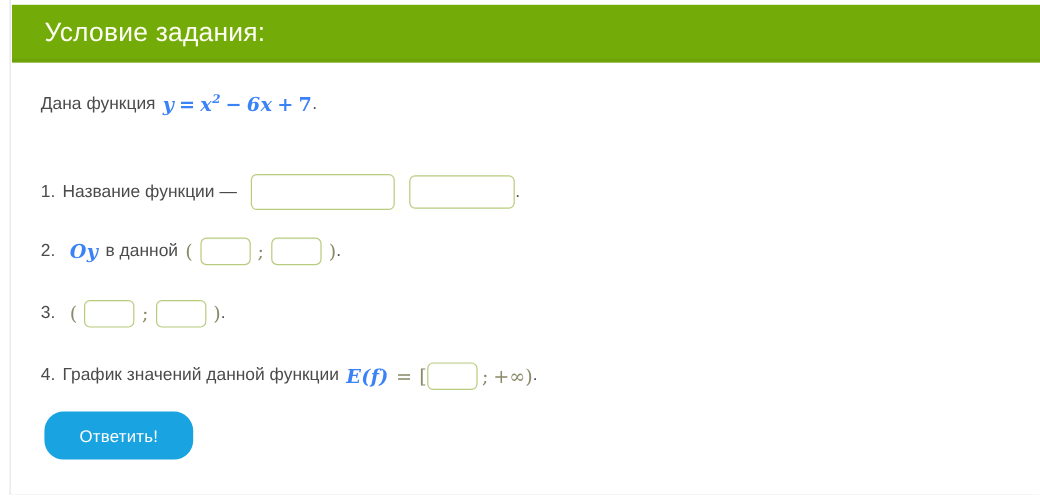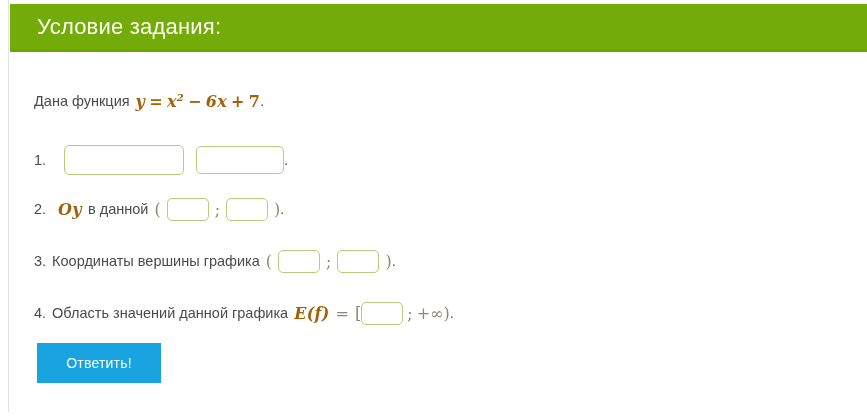--- a/index.html
+++ b/index.html
@@ -73,34 +73,34 @@
   .line {
     position: absolute;
     left: 25px;
     display: flex;
     align-items: center;
     font-size: 14.5px;
     color: #4b4b4b;
     white-space: nowrap;
     line-height: 1;
   }
-  .line.l0 { top: 38px; }
+  .line.l0 { top: 24px; }
   .line.l1 { top: 90px; }
   .line.l2 { top: 143px; }
   .line.l3 { top: 195px; }
   .line.l4 { top: 247px; }
 
   .txt { display: inline-block; }
 
   
   .math {
     font-family: "DejaVu Serif", "Liberation Serif", serif;
     font-style: italic;
     font-weight: bold;
-    color: #a16207;
+    color: #3b82f6;
     font-size: 16px;
     letter-spacing: 0.3px;
   }
   .math .op {
     font-style: normal;
     font-weight: bold;
   }
   .math sup {
     font-size: 0.62em;
     vertical-align: super;
@@ -145,21 +145,21 @@
 
   
   .submit-btn {
     position: absolute;
     left: 28px;
     top: 288px;
     width: 124px;
     height: 40px;
     background: #19a3e1;
     border: none;
-    border-radius: 0;
+    border-radius: 16px;
     color: #ffffff;
     font-family: "Liberation Sans", sans-serif;
     font-size: 14px;
     cursor: pointer;
     letter-spacing: 0.2px;
   }
 </style>
 </head>
 <body>
 
@@ -176,20 +176,21 @@
     <div class="line l0">
       <span class="txt">Дана функция</span>
       <span class="sp4"></span>
       <span class="math"><span>y</span><span class="sp2"></span><span class="op">=</span><span class="sp2"></span><span>x</span><sup>2</sup><span class="sp2"></span><span class="op">−</span><span class="sp2"></span><span>6x</span><span class="sp2"></span><span class="op">+</span><span class="sp2"></span><span class="op">7</span></span>
         <span class="txt">.</span>
     </div>
 
     <div class="line l1">
       <span class="txt">1.</span>
       <span class="sp4"></span>
+      <span class="txt">Название функции —</span>
       <span class="sp4"></span>
         <span class="sp4"></span>
       <input class="inp inp-wide" type="text" value="" style="">
       <span class="sp4"></span>
         <span class="sp4"></span>
       <input class="inp inp-mid" type="text" value="" style="">
       <span class="txt">.</span>
     </div>
 
     <div class="line l2">
@@ -208,38 +209,37 @@
       <span class="sp4"></span>
       <input class="inp inp-small" type="text" value="" style="">
       <span class="sp4"></span>
       <span class="math-dark">)</span>
         <span class="txt">.</span>
     </div>
 
     <div class="line l3">
       <span class="txt">3.</span>
       <span class="sp4"></span>
-      <span class="txt">Координаты вершины графика</span>
       <span class="sp4"></span>
       <span class="math-dark">(</span>
       <span class="sp4"></span>
       <input class="inp inp-small" type="text" value="" style="">
       <span class="sp4"></span>
       <span class="math-dark">;</span>
       <span class="sp4"></span>
       <input class="inp inp-small" type="text" value="" style="">
       <span class="sp4"></span>
       <span class="math-dark">)</span>
         <span class="txt">.</span>
     </div>
 
     <div class="line l4">
       <span class="txt">4.</span>
       <span class="sp4"></span>
-      <span class="txt">Область значений данной графика</span>
+      <span class="txt">График значений данной функции</span>
       <span class="sp4"></span>
       <span class="math">E(f)</span>
       <span class="sp4"></span>
       <span class="math-dark">=</span>
       <span class="sp4"></span>
       <span class="math-dark">[</span>
       <input class="inp inp-small" type="text" value="" style="">
       <span class="sp2"></span>
       <span class="math-dark">;</span>
       <span class="sp2"></span>

